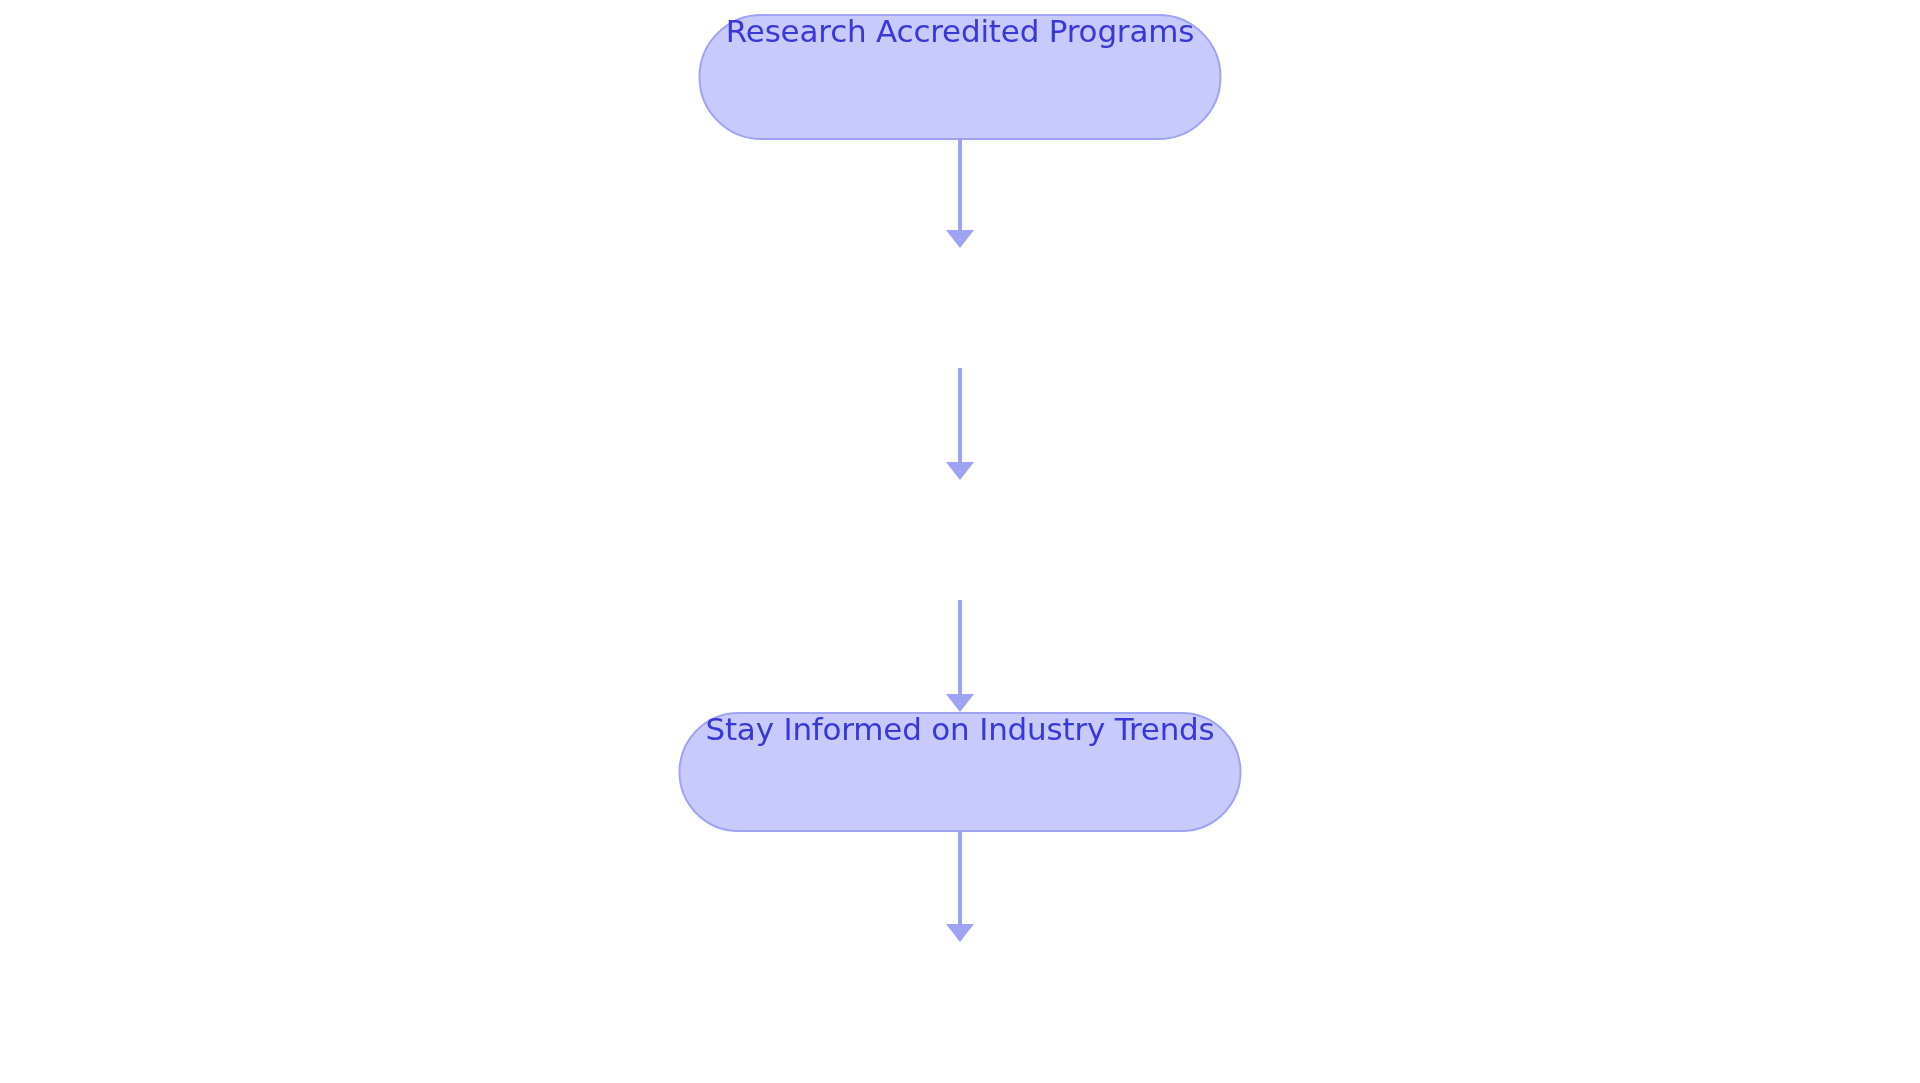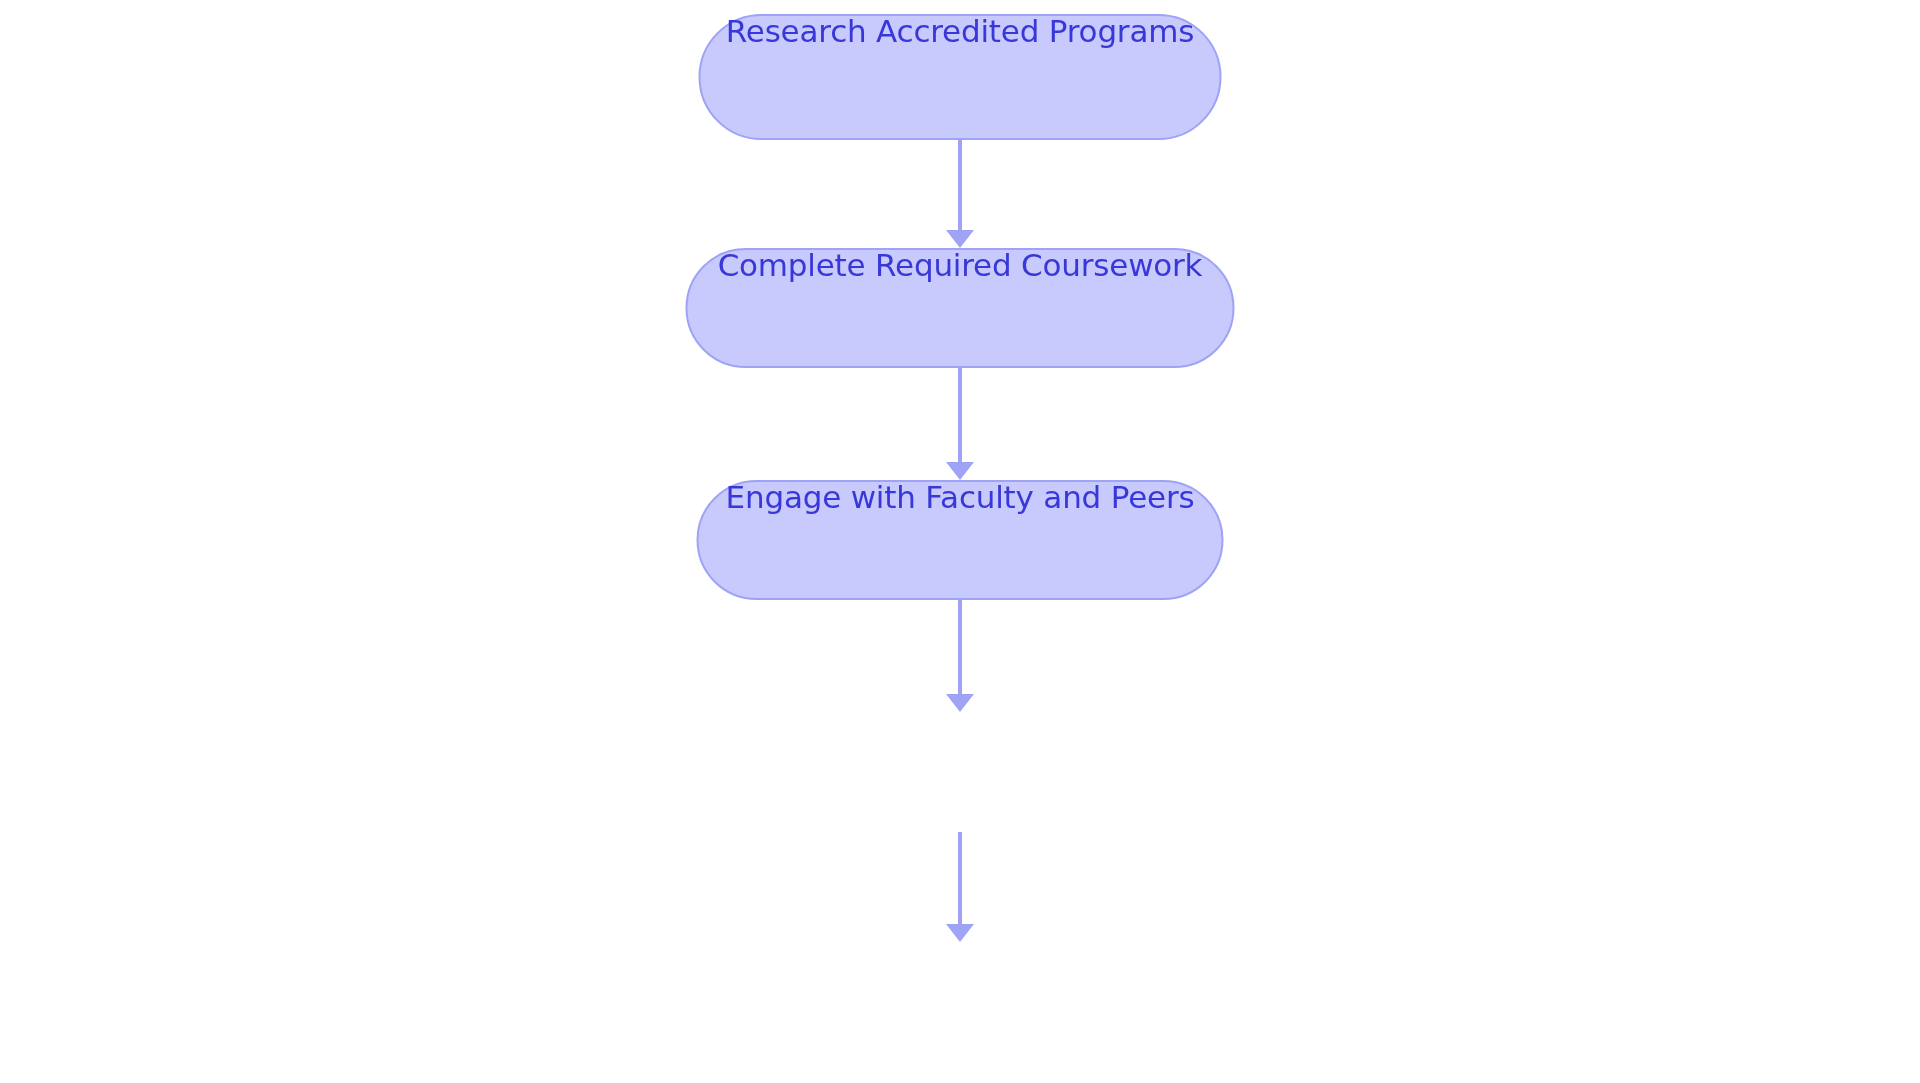--- a/index.html
+++ b/index.html
@@ -75,42 +75,39 @@
     <span class="flow-node-label">Research Accredited Programs</span>
   </div>
 
   <div class="flow-arrow" id="arrow-0">
     <svg width="40" height="108" viewBox="0 0 40 108" aria-hidden="true">
       <line x1="20" y1="0" x2="20" y2="92" stroke="#9fa3f5" stroke-width="4"></line>
       <polygon points="6,90 34,90 20,108" fill="#9fa3f5"></polygon>
     </svg>
   </div>
 
-  <div class="flow-node" id="node-1">
-    <span class="flow-node-label">Complete Required Coursework</span>
-  </div>
 
   <div class="flow-arrow" id="arrow-1">
     <svg width="40" height="112" viewBox="0 0 40 112" aria-hidden="true">
       <line x1="20" y1="0" x2="20" y2="96" stroke="#9fa3f5" stroke-width="4"></line>
       <polygon points="6,94 34,94 20,112" fill="#9fa3f5"></polygon>
     </svg>
   </div>
 
-  <div class="flow-node" id="node-2">
-    <span class="flow-node-label">Engage with Faculty and Peers</span>
-  </div>
 
   <div class="flow-arrow" id="arrow-2">
     <svg width="40" height="112" viewBox="0 0 40 112" aria-hidden="true">
       <line x1="20" y1="0" x2="20" y2="96" stroke="#9fa3f5" stroke-width="4"></line>
       <polygon points="6,94 34,94 20,112" fill="#9fa3f5"></polygon>
     </svg>
   </div>
 
+  <div class="flow-node" id="node-3">
+    <span class="flow-node-label">Stay Informed on Industry Trends</span>
+  </div>
 
   <div class="flow-arrow" id="arrow-3">
     <svg width="40" height="110" viewBox="0 0 40 110" aria-hidden="true">
       <line x1="20" y1="0" x2="20" y2="94" stroke="#9fa3f5" stroke-width="4"></line>
       <polygon points="6,92 34,92 20,110" fill="#9fa3f5"></polygon>
     </svg>
   </div>
 
 
 </div>

